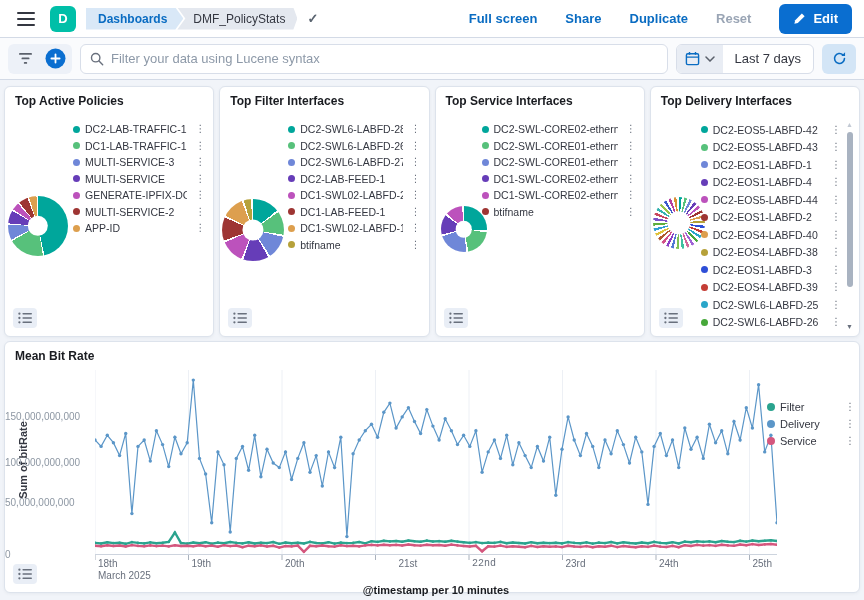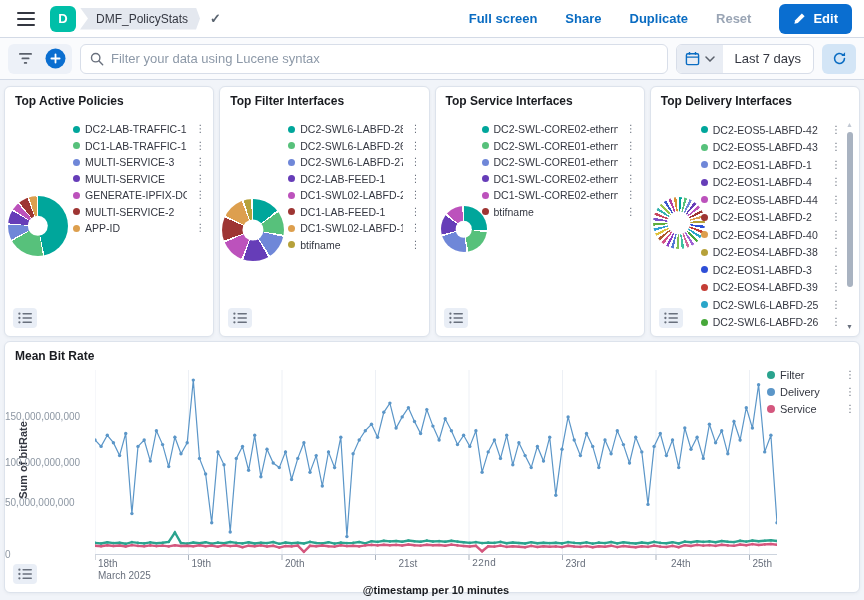--- a/index.html
+++ b/index.html
@@ -57,38 +57,39 @@
   .scroll .down{position:absolute;bottom:0;left:2px;font-size:7px;color:#69707d}
   .scroll .thumb{position:absolute;top:11px;left:3px;width:6px;height:74%;background:#a9b3c1;border-radius:3px}
 
   
   .chart-panel{position:relative;margin:0 4px;height:252px;background:#fff;border:1px solid #dde3ec;border-radius:6px;box-shadow:0 1px 3px rgba(45,60,80,.06)}
   .ylabel{position:absolute;left:-48px;top:112px;width:132px;text-align:center;transform:rotate(-90deg);font-size:11px;font-weight:bold;color:#343741}
   .ytick{position:absolute;left:0;width:82px;text-align:left;font-size:10px;color:#8d97a3}
   .xtick{position:absolute;top:216px;font-size:10px;color:#69707d;line-height:12px;white-space:nowrap}
   .xaxis-label{position:absolute;left:90px;width:682px;top:242px;text-align:center;font-weight:bold;font-size:11px;color:#1a1c21}
   .plot{position:absolute;left:90px;top:28px}
-  .chart-legend{position:absolute;top:24px;right:4px;width:88px}
+  .chart-legend{position:absolute;top:56px;right:4px;width:88px}
   .chart-legend .lrow{height:17px}
   .chart-legend .dot{width:8px;height:8px}
   .chart-legend .llabel{font-size:11px}
 </style>
 </head>
 <body>
 
 <div class="header">
   <button class="icon-btn">
     <svg width="18" height="14" viewBox="0 0 18 14">
       <rect x="0" y="0" width="18" height="2" rx="1" fill="#343741"></rect>
       <rect x="0" y="6" width="18" height="2" rx="1" fill="#343741"></rect>
       <rect x="0" y="12" width="18" height="2" rx="1" fill="#343741"></rect>
     </svg>
   </button>
   <div class="app-icon">D</div>
   <nav class="breadcrumbs">
+    <span class="crumb crumb-first">Dashboards</span>
     <span class="crumb crumb-last">DMF_PolicyStats</span>
     <span class="check">✓</span>
   </nav>
   <div class="spacer"></div>
   <button class="hlink">Full screen</button>
   <button class="hlink">Share</button>
   <button class="hlink">Duplicate</button>
   <button class="hlink disabled">Reset</button>
   <button class="edit-btn">
     <svg width="13" height="13" viewBox="0 0 16 16">
@@ -772,21 +773,21 @@
       </div>
       <div class="xtick" style="left: 373.5px; margin-left: 20px;">
         <div>21st</div>
       </div>
       <div class="xtick" style="left: 467px; font-family: Liberation Mono, monospace;">
         <div>22nd</div>
       </div>
       <div class="xtick" style="left: 560.5px;">
         <div>23rd</div>
       </div>
-      <div class="xtick" style="left: 654px; margin-left: 12px;">
+      <div class="xtick" style="left: 654px;">
         <div>24th</div>
       </div>
       <div class="xtick" style="left: 747.5px;">
         <div>25th</div>
       </div>
     </div>
   <div class="xaxis-label">@timestamp per 10 minutes</div>
   <div class="chart-legend">
       <div class="lrow">
         <span class="dot" style="background: rgb(42, 163, 142);"></span>

